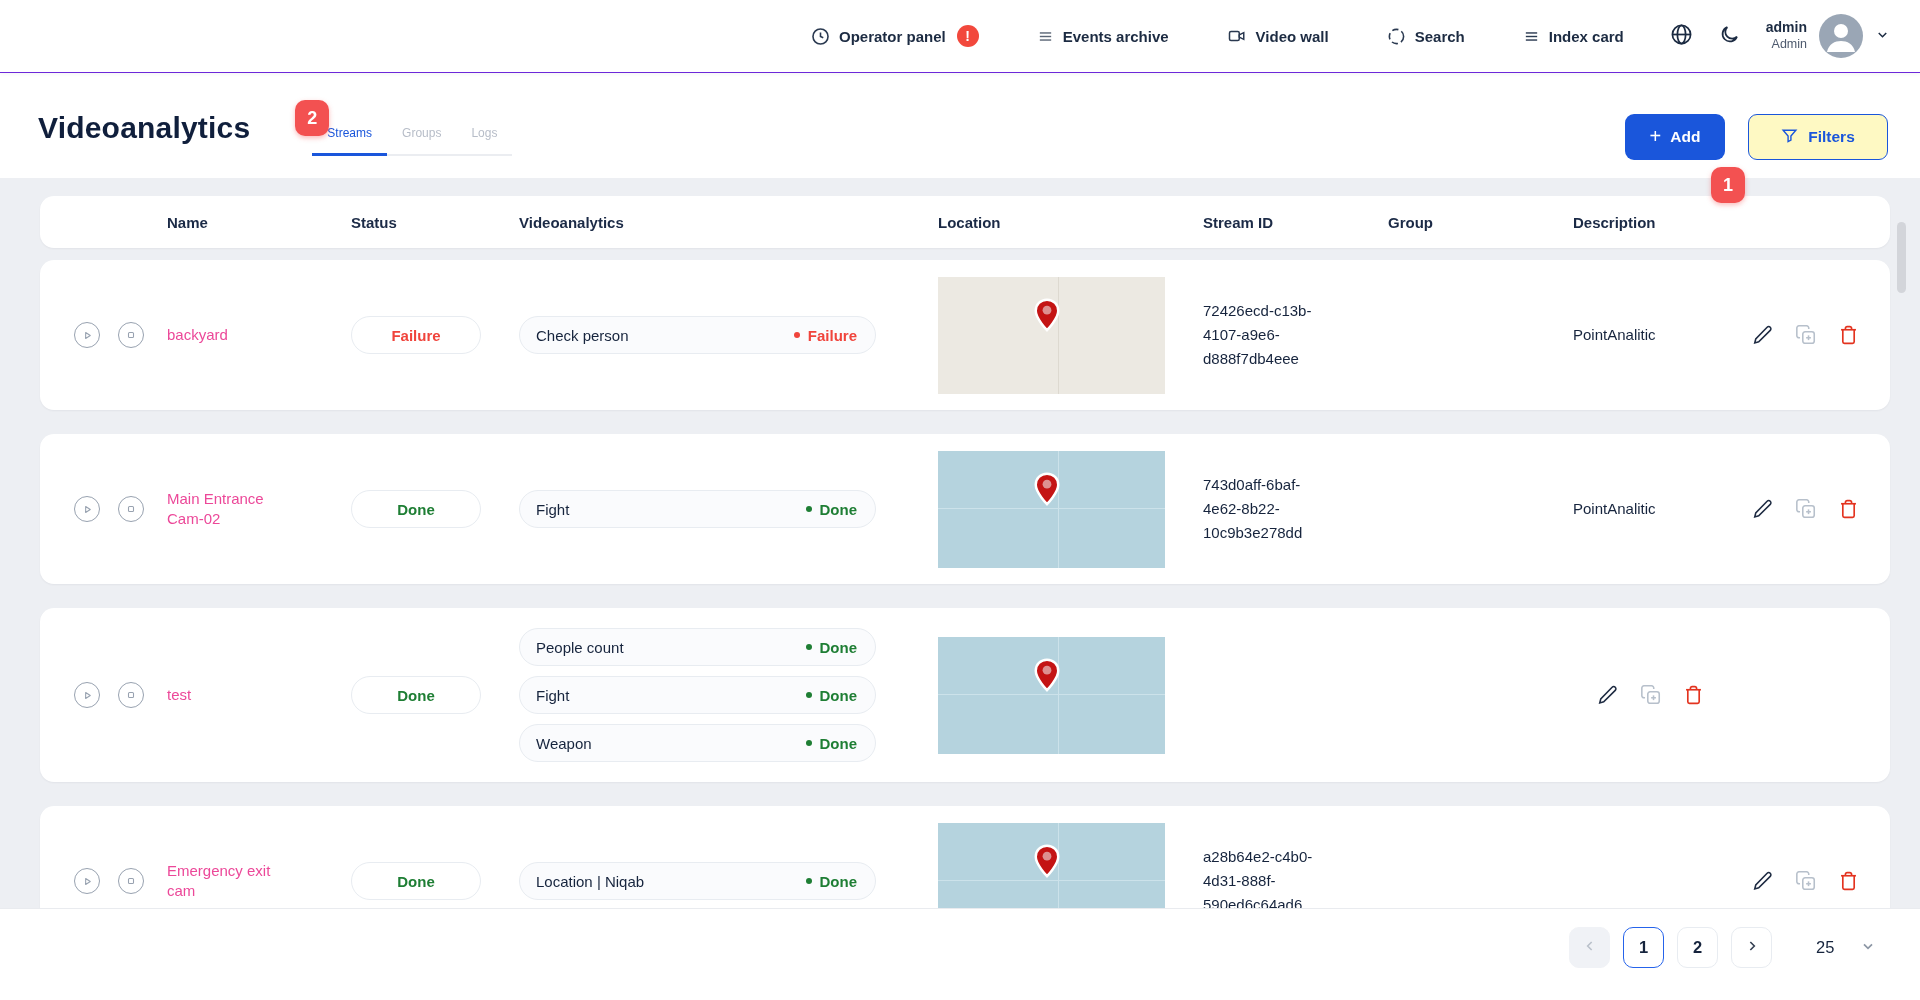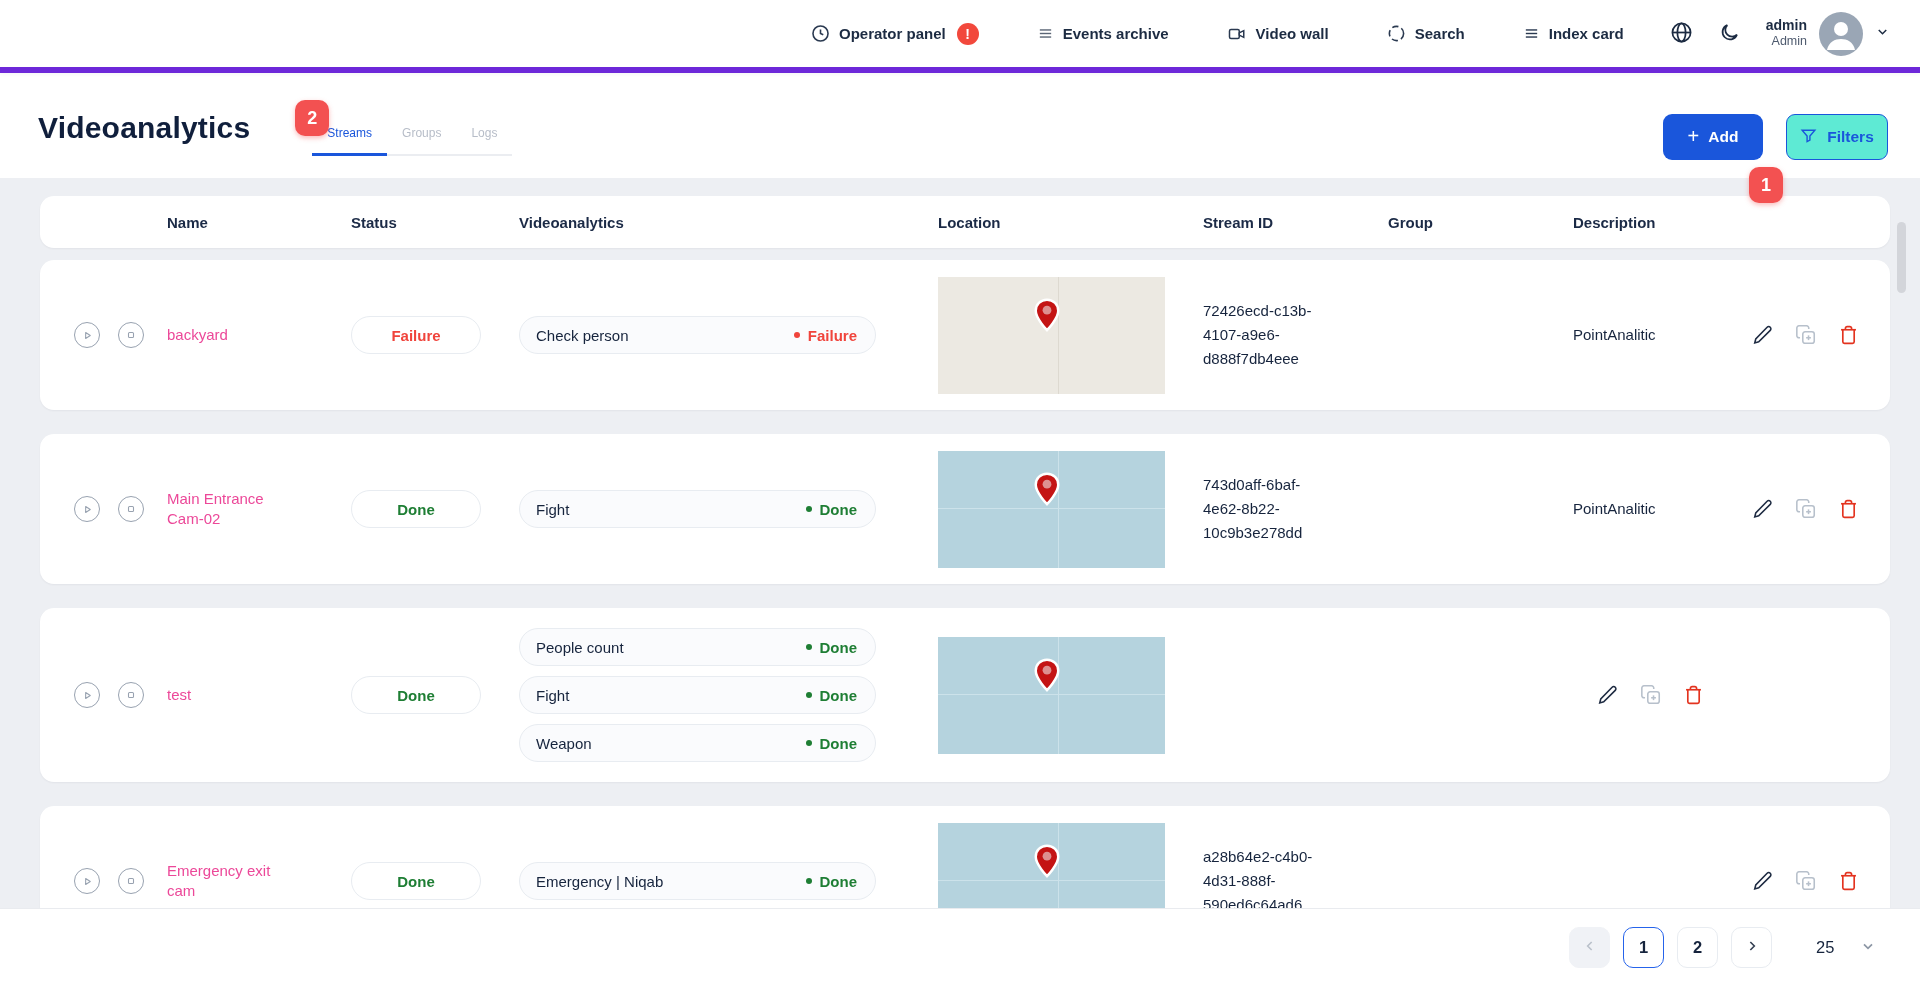--- a/index.html
+++ b/index.html
@@ -1,21 +1,21 @@
 <!DOCTYPE html>
 <html><head>
 <meta charset="utf-8">
 <style>
   * { margin:0; padding:0; box-sizing:border-box; }
   html,body { width:1920px; height:1000px; overflow:hidden; background:#fff;
     font-family:"Liberation Sans", sans-serif; color:#16243d; }
 
   
   .topnav { height:73px; background:#fff; display:flex; align-items:center;
-    padding:0 30px 0 38px; border-bottom:6px solid #6d28d9;
+    padding:0 30px 0 38px; border-bottom:1px solid #6d28d9;
     box-shadow:0 1px 4px rgba(20,30,60,.05); position:relative; z-index:30; }
   .nav-items { display:flex; align-items:center; margin-left:auto; gap:58px; }
   .nav-item { display:flex; align-items:center; gap:9px; font-size:15px; font-weight:600;
     color:#1c2b42; cursor:pointer; white-space:nowrap; }
   .nav-item svg { display:block; }
   .nav-badge { width:22px; height:22px; border-radius:50%; background:#f2483c; color:#fff;
     font-size:14px; font-weight:700; display:flex; align-items:center; justify-content:center; margin-left:2px;}
   .nav-right { display:flex; align-items:center; margin-left:46px; gap:26px; }
   .icon-btn { background:none; border:none; cursor:pointer; display:flex; align-items:center; }
   .user-block { display:flex; align-items:center; gap:12px; }
@@ -37,21 +37,21 @@
   .count-badge { position:absolute; background:#f35151; color:#fff; font-weight:700;
     border-radius:10px; width:34px; height:36px; display:flex; align-items:center;
     justify-content:center; font-size:18px; box-shadow:0 2px 5px rgba(240,60,60,.35); z-index:25;}
   .tabs .count-badge { left:-17px; top:-26px; }
   .head-buttons { margin-left:auto; margin-top:41px; display:flex; gap:23px; }
   .btn { height:46px; border-radius:9px; font-size:15.5px; font-weight:600; cursor:pointer;
     display:flex; align-items:center; justify-content:center; border:none; }
   .btn-add { background:#1a56db; color:#fff; width:100px; gap:9px; }
   .btn-add .plus { font-size:20px; font-weight:400; line-height:1; margin-top:-2px;}
   .btn-check { background:#e7eaee; color:#9aa3b2; width:186px; cursor:default; }
-  .btn-filters { background:#5eead4; color:#1a56db; border:1.5px solid #1a56db; width:102px;
+  .btn-filters { background:#fef9c3; color:#1a56db; border:1.5px solid #1a56db; width:140px;
     gap:10px; position:relative; }
   .btn-filters .count-badge { left:-38px; top:52px; }
 
   
   .table-area { position:relative; height:730px; background:#edeff3; padding:18px 32px 0 40px;
     overflow:hidden; }
   .card { background:#fff; border-radius:14px; width:1850px;
     box-shadow:0 1px 2px rgba(16,24,40,.05);
     display:grid; grid-template-columns:112px 178px 175px 390px 295px 160px 210px 155px auto;
     align-items:center; }
@@ -464,21 +464,21 @@
             </svg>
       </button>
     </div>
     <div class="c-name"><span class="row-name">Emergency exit cam</span></div>
     <div class="c-status">
           <span class="status-pill done">Done</span>
         </div>
     <div class="c-analytics">
           <div class="va-list">
             <div class="va-pill">
-              <span class="va-label">Emergency | Niqab</span>
+              <span class="va-label">Location | Niqab</span>
               <span class="va-state done">
                 <span class="dot"></span>
                 <span>Done</span>
               </span>
             </div>
           </div>
         </div>
     <div class="c-location">
       <div class="map-tile blue">
         <span class="map-pin">

